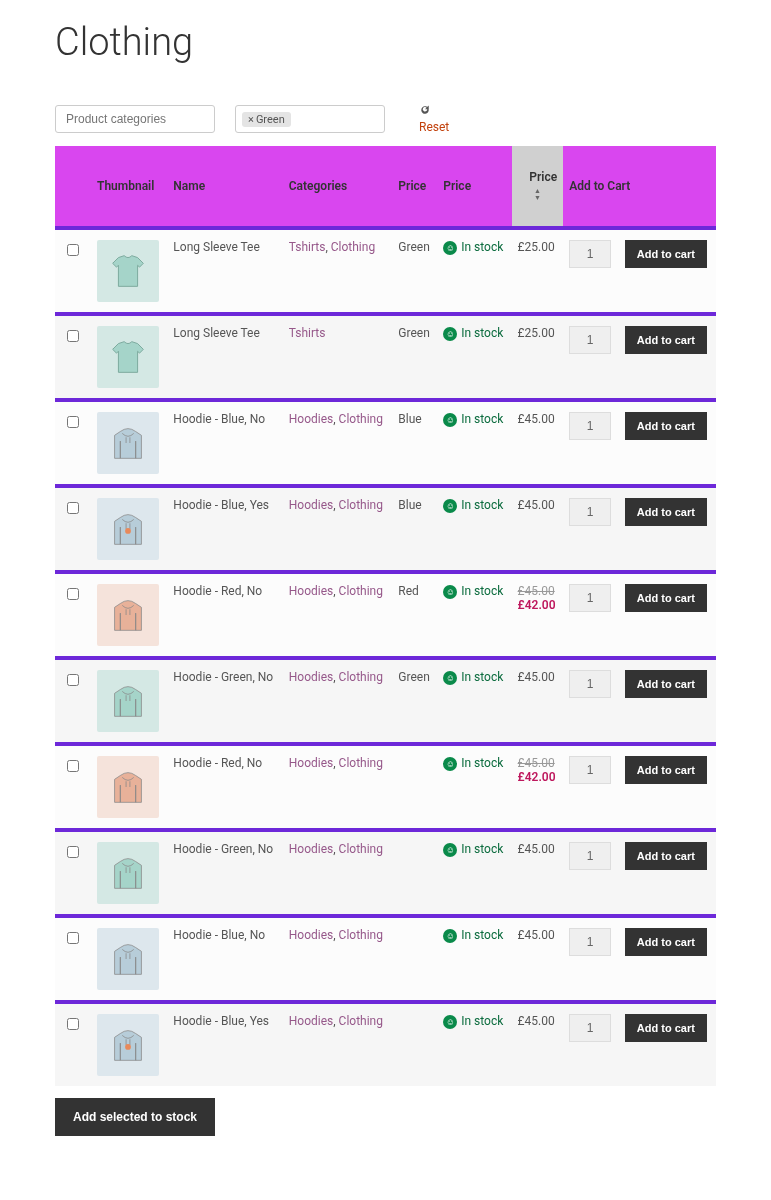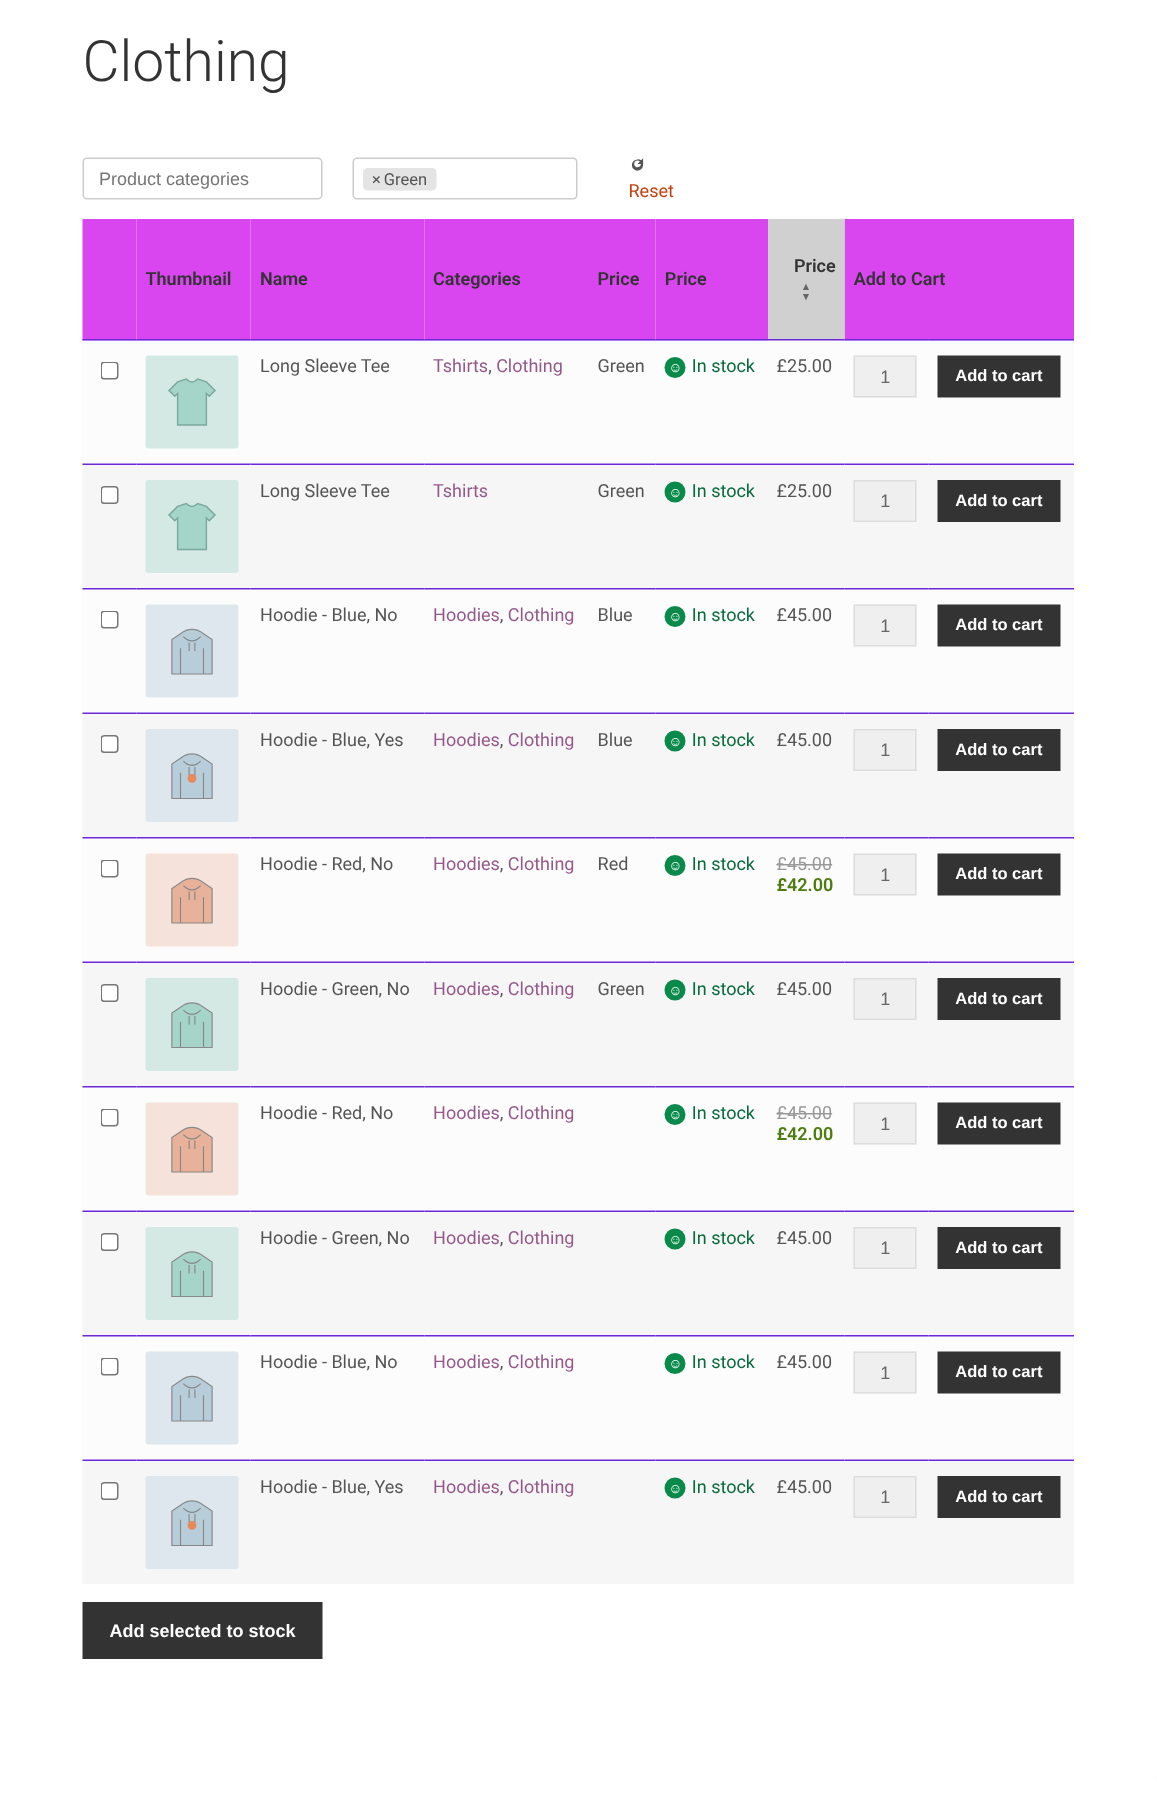--- a/index.html
+++ b/index.html
@@ -10,32 +10,32 @@
 .filter-tag-box { border: 1px solid #ccc; border-radius: 3px; padding: 3px 6px; height: 28px; width: 150px; display: flex; align-items: center; }
 .filter-tag { background: #e4e4e4; border-radius: 3px; padding: 1px 6px; font-size: 11px; color: #555; display: inline-flex; align-items: center; gap: 2px; }
 .filter-tag .x { font-size: 11px; cursor: pointer; }
 .reset { display: flex; align-items: flex-start; gap: 4px; font-size: 12px; color: #c2410c; margin-left: 14px; cursor: pointer; flex-direction: column; }
 .reset svg { width: 12px; height: 12px; }
 table { width: 100%; border-collapse: collapse; background: #f9f9f9; }
 thead th { background: #d946ef; color: #333; font-size: 12px; font-weight: 600; text-align: left; padding: 24px 6px; vertical-align: middle; }
 thead th.check { width: 36px; text-align: center; }
 thead th.sorted { background: #d0d0d0; position: relative; text-align: right; }
 .sort-arrows { font-size: 7px; line-height: 1; margin-top: 4px; display: flex; flex-direction: column; align-items: center; color: #666; }
-tbody tr { border-top: 1px solid #6d28d9; }
+tbody tr { border-top: 4px solid #6d28d9; }
 tbody tr:nth-child(odd) { background: #fcfcfc; }
 tbody tr:nth-child(even) { background: #f6f6f6; }
 tbody td { padding: 10px 6px; font-size: 12px; color: #555; vertical-align: top; }
 tbody td.check { text-align: center; vertical-align: top; padding-top: 14px; }
 .thumb { width: 62px; height: 62px; background: #e0eae8; border-radius: 2px; display: flex; align-items: center; justify-content: center; }
 .thumb svg { width: 46px; height: 46px; }
 .cat-link { color: #96588a; text-decoration: none; }
 .stock-cell { display: flex; align-items: flex-start; gap: 4px; color: #0a6b3d; }
 .stock-icon { width: 14px; height: 14px; background: #0a8a4a; border-radius: 50%; display: inline-flex; align-items: center; justify-content: center; color: #fff; font-size: 9px; flex-shrink: 0; margin-top: 1px; }
 .price-old { color: #999; text-decoration: line-through; display: block; }
-.price-new { font-weight: 600; color: #4d7c0f; }
+.price-new { font-weight: 600; color: #be185d; }
 .qty { width: 42px; height: 28px; border: 1px solid #ddd; background: #efefef; text-align: center; font-size: 12px; color: #666; }
 .btn { background: #333; color: #fff; border: none; padding: 8px 12px; font-size: 11px; font-weight: 600; cursor: pointer; white-space: nowrap; }
 .footer-btn { margin-top: 12px; background: #333; color: #fff; border: none; padding: 12px 18px; font-size: 12px; font-weight: 600; cursor: pointer; }
 input[type=checkbox] { width: 12px; height: 12px; cursor: pointer; }
 </style>
 </head>
 <body>
 
 
 

